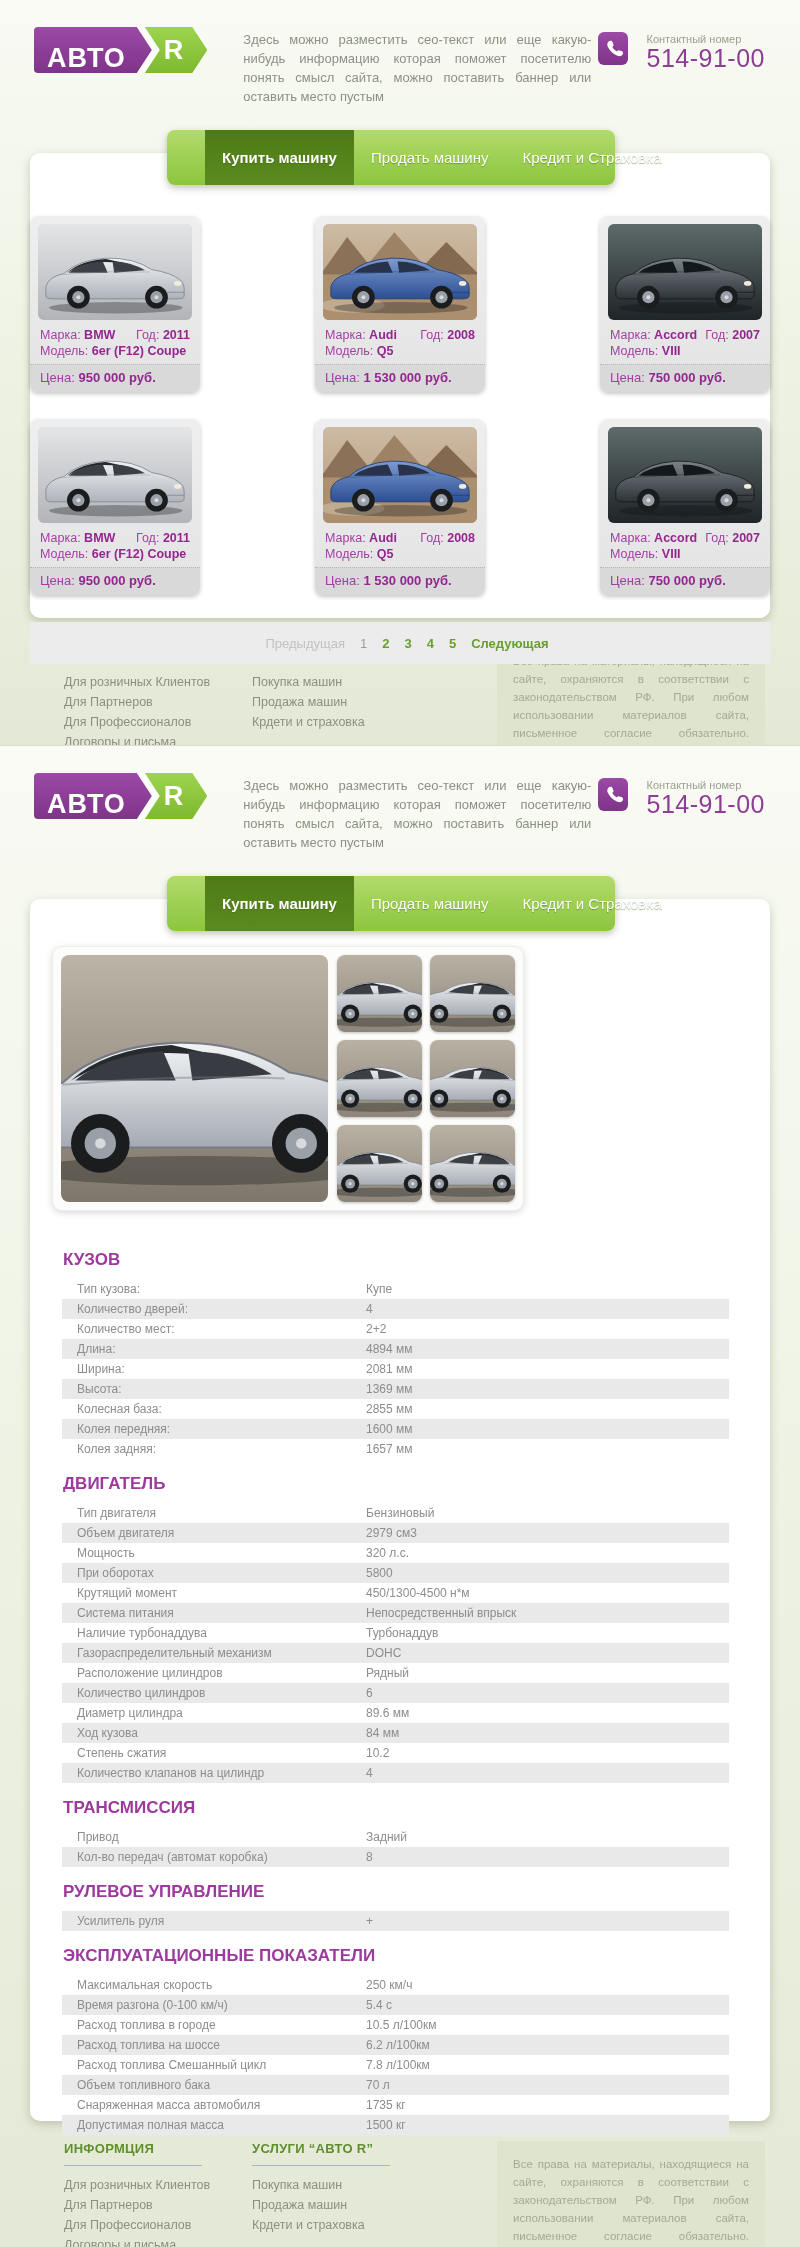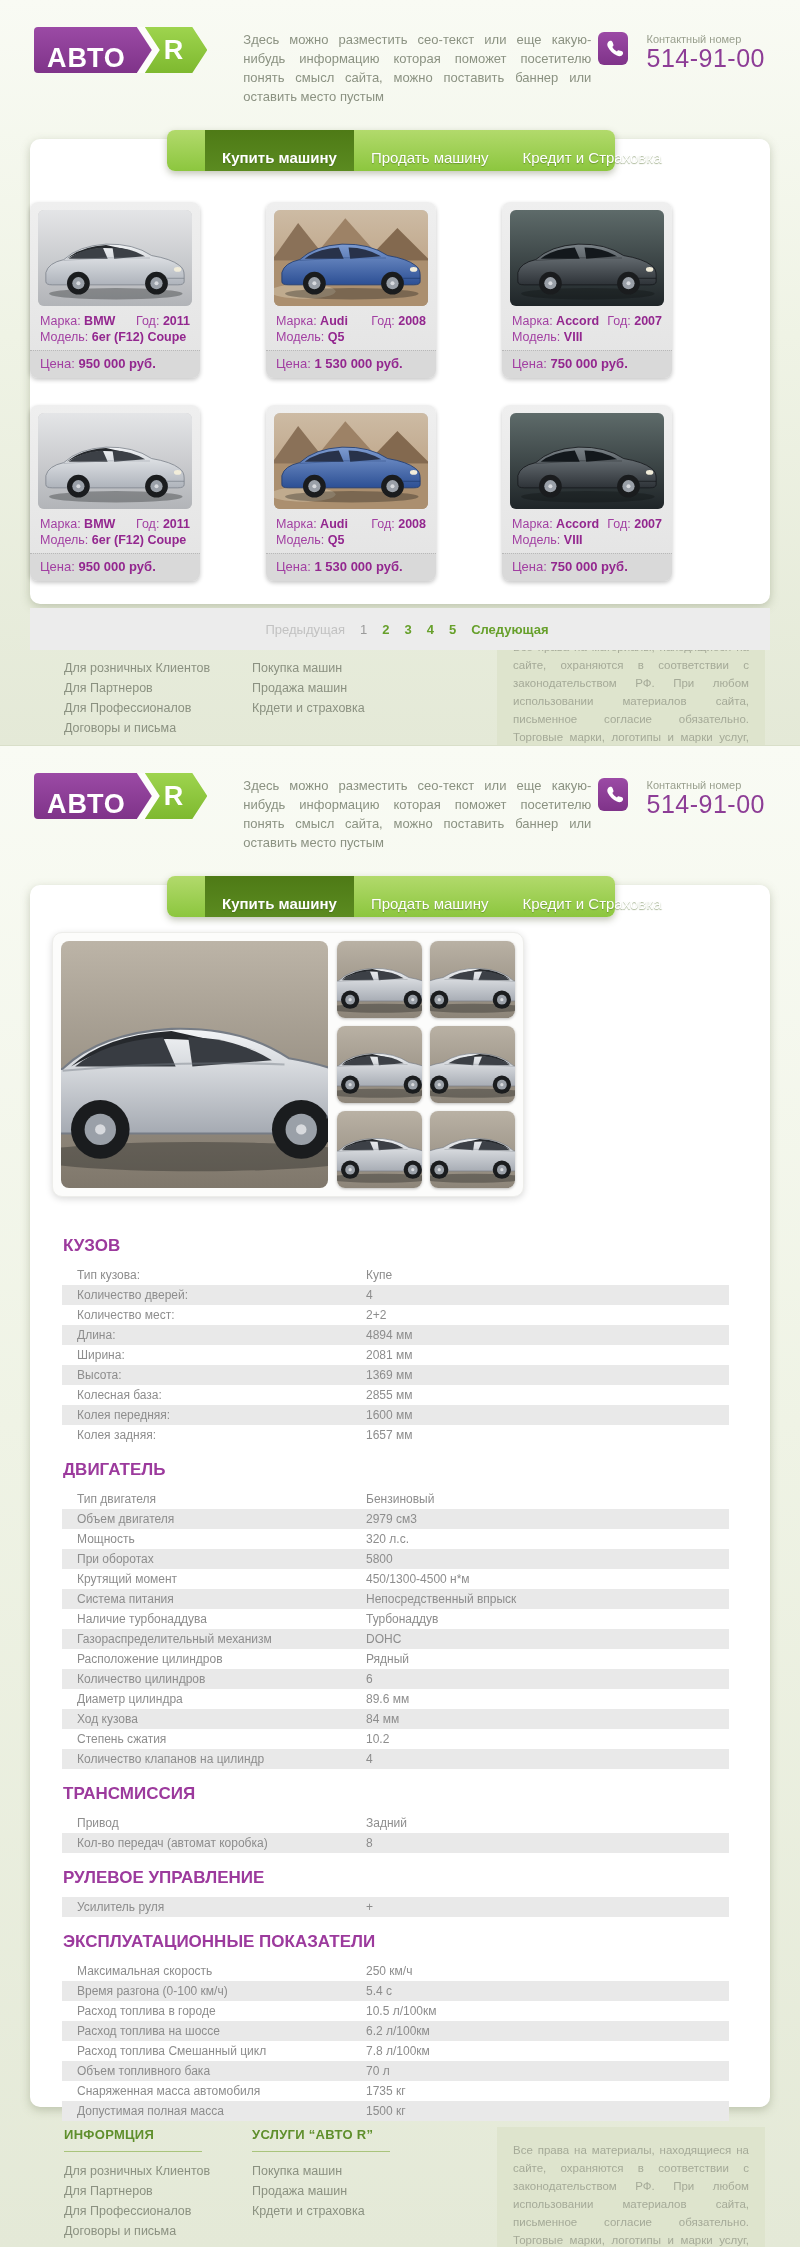--- a/index.html
+++ b/index.html
@@ -44,21 +44,21 @@
     width:30px; height:33px; border-radius:6px; flex:0 0 auto;
     background:linear-gradient(180deg,#9b4aa5,#7f3389);
     display:flex; align-items:center; justify-content:center;
   }
   .phone-icon svg { width:20px; height:20px; }
   .phone-label { font-size:11px; color:#9aa08f; margin-top:1px; }
   .phone-number { font-size:25px; color:#8d3d96; line-height:26px; letter-spacing:0.5px; }
 
   
   .nav-bar {
-    position:relative; z-index:5; margin:24px 0 0 167px; width:448px; height:41px;
+    position:relative; z-index:5; margin:24px 0 0 167px; width:448px; height:55px;
     background:linear-gradient(180deg,#b2da6c,#8cc63e);
     border-radius:8px; box-shadow:0 3px 7px rgba(80,90,50,.35);
     display:flex; align-items:stretch; padding-left:38px;
   }
   .nav-tab {
     color:#fff; font-size:15px; line-height:55px; padding:0 17px; cursor:pointer;
     text-shadow:0 1px 1px rgba(60,90,20,.45); white-space:nowrap;
   }
   .nav-tab.active {
     background:linear-gradient(180deg,#4e7a16,#5b8b20);
@@ -68,21 +68,21 @@
   
   .content-card {
     position:relative; z-index:1; width:740px; margin:-32px auto 0 30px;
     background:#ffffff; border-radius:10px;
     box-shadow:0 3px 10px rgba(110,120,85,.35);
   }
   .s1 .content-card { height:465px; padding-top:63px; }
   .s2 .content-card { height:1222px; padding-top:47px; }
 
   
-  .vgrid { display:flex; justify-content:flex-start; gap:66px; margin-bottom:27px; }
+  .vgrid { display:flex; justify-content:space-between; gap:66px; margin-bottom:27px; }
   .vcard {
     width:170px; border-radius:8px; cursor:pointer;
     background:linear-gradient(180deg,#efefef,#e3e3e3);
     box-shadow:0 2px 4px rgba(0,0,0,.22);
   }
   .vphoto { margin:8px 8px 4px; height:96px; border-radius:6px; overflow:hidden; background:#ccc; }
   .vphoto svg { width:100%; height:100%; display:block; }
   .vinfo { padding:3px 10px 5px; font-size:12.5px; line-height:16px; color:#a23fa2; }
   .vinfo-row { display:flex; justify-content:space-between; }
   .vinfo b { color:#93278f; }

